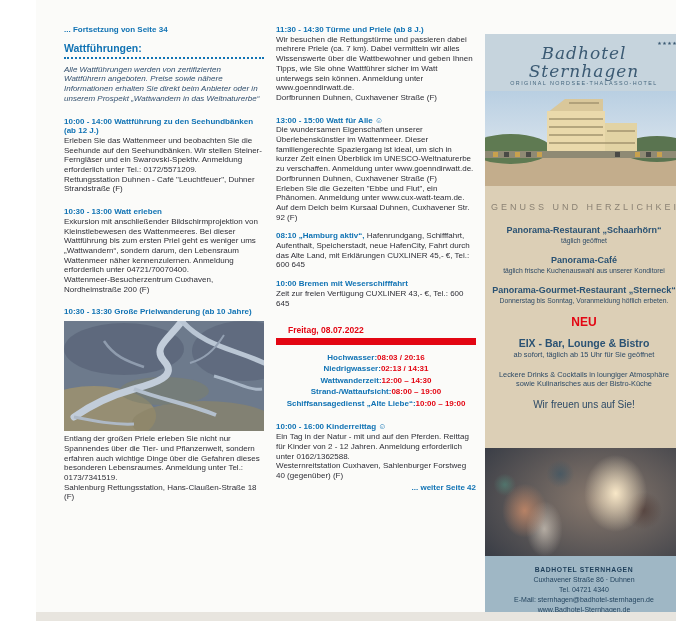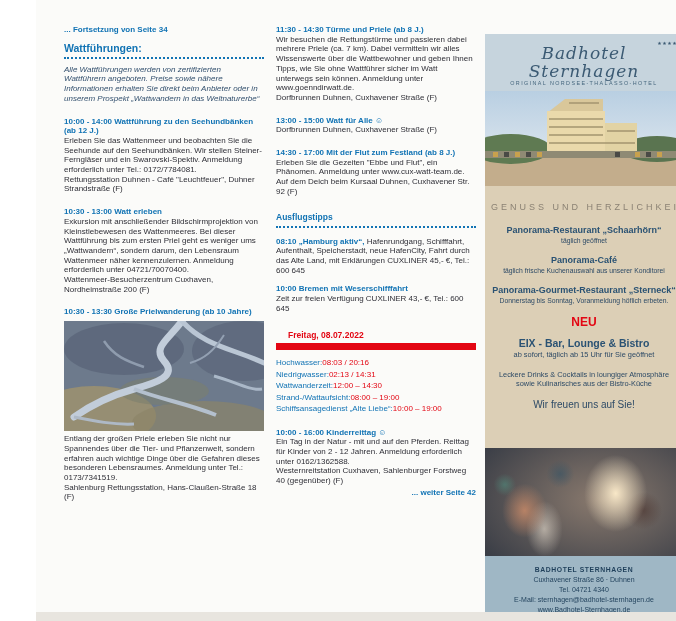--- a/index.html
+++ b/index.html
@@ -15,21 +15,21 @@
   .intro{font-style:italic;color:#33506e;margin-top:6px;}
   .evt-title{color:#1173b4;font-weight:bold;margin-top:13px;}
   .evt-title.first{margin-top:0;}
   .evt-body{color:#2e2e36;}
   .photo-aerial{width:200px;height:110px;margin:4px 0 3px;}
   .tip{margin-top:9px;}
   .tip-title{color:#1173b4;font-weight:bold;}
   .day-head{color:#e30613;font-weight:bold;font-size:8.5px;margin-top:18px;padding-left:12px;}
   .red-bar{height:7px;background:#e30613;margin-top:2px;}
   .tide-table{margin-top:7px;}
-  .tide-row{display:flex;justify-content:flex-start;font-weight:normal;line-height:11.5px;}
+  .tide-row{display:flex;justify-content:center;font-weight:bold;line-height:11.5px;}
   .tide-label{color:#1173b4;}
   .tide-value{color:#e30613;}
   .continue-note{color:#1173b4;font-weight:bold;text-align:right;margin-top:2px;}
   .pageno{position:absolute;left:652px;top:18px;font-size:9px;color:#222;}
   .bottom-strip{position:absolute;left:0;right:0;bottom:0;height:9px;background:#e8e5df;}
 
   
   .ad{position:absolute;left:449px;top:34px;width:198px;}
   .ad-header{height:57px;background:#c6d4dd;text-align:center;overflow:hidden;}
   .logo-wrap{display:inline-block;position:relative;margin-top:10px;}
@@ -65,21 +65,21 @@
 
 <div class="page">
 
   <div class="col col1">
     <div class="cont-note">... Fortsetzung von Seite 34</div>
     <div class="sec-title">Wattführungen:</div>
     <p class="intro">Alle Wattführungen werden von zertifizierten Wattführern angeboten. Preise sowie nähere Informationen erhalten Sie direkt beim Anbieter oder in unserem Prospekt „Wattwandern in das Weltnaturerbe“</p>
 
     <div>
       <p class="evt-title">10:00 - 14:00 Wattführung zu den Seehundbänken (ab 12 J.)</p>
-      <p class="evt-body">Erleben Sie das Wattenmeer und beobachten Sie die Seehunde auf den Seehundbänken. Wir stellen Steiner-Ferngläser und ein Swarovski-Spektiv. Anmeldung erforderlich unter Tel.: 0172/7784081.</p>
+      <p class="evt-body">Erleben Sie das Wattenmeer und beobachten Sie die Seehunde auf den Seehundbänken. Wir stellen Steiner-Ferngläser und ein Swarovski-Spektiv. Anmeldung erforderlich unter Tel.: 0172/5571209.</p>
       <p class="evt-body">Rettungsstation Duhnen - Café "Leuchtfeuer", Duhner Strandstraße (F)</p>
     </div>
 
     <div>
       <p class="evt-title">10:30 - 13:00 Watt erleben</p>
       <p class="evt-body">Exkursion mit anschließender Bildschirmprojektion von Kleinstlebewesen des Wattenmeeres. Bei dieser Wattführung bis zum ersten Priel geht es weniger ums „Wattwandern“, sondern darum, den Lebensraum Wattenmeer näher kennenzulernen. Anmeldung erforderlich unter 04721/70070400.</p>
       <p class="evt-body">Wattenmeer-Besucherzentrum Cuxhaven, Nordheimstraße 200 (F)</p>
     </div>
 
     <div>
@@ -108,29 +108,28 @@
 
   <div class="col col2">
     <div>
       <p class="evt-title first">11:30 - 14:30 Türme und Priele (ab 8 J.)</p>
       <p class="evt-body">Wir besuchen die Rettungstürme und passieren dabei mehrere Priele (ca. 7 km). Dabei vermitteln wir alles Wissenswerte über die Wattbewohner und geben Ihnen Tipps, wie Sie ohne Wattführer sicher im Watt unterwegs sein können. Anmeldung unter www.goenndirwatt.de.</p>
       <p class="evt-body">Dorfbrunnen Duhnen, Cuxhavener Straße (F)</p>
     </div>
 
     <div>
       <p class="evt-title">13:00 - 15:00 Watt für Alle ☺</p>
+      <p class="evt-body">Die wundersamen Eigenschaften unserer Überlebenskünstler im Wattenmeer. Dieser familiengerechte Spaziergang ist ideal, um sich in kurzer Zeit einen Überblick im UNESCO-Weltnaturerbe zu verschaffen. Anmeldung unter www.goenndirwatt.de.</p>
       <p class="evt-body">Dorfbrunnen Duhnen, Cuxhavener Straße (F)</p>
     </div>
 
     <div>
-      <p class="evt-title">14:30 - 17:00 Mit der Flut zum Festland (ab 8 J.)</p>
       <p class="evt-body">Erleben Sie die Gezeiten "Ebbe und Flut", ein Phänomen. Anmeldung unter www.cux-watt-team.de. Auf dem Deich beim Kursaal Duhnen, Cuxhavener Str. 92 (F)</p>
     </div>
 
-    <div class="sec-title small">Ausflugstipps</div>
 
     <p class="tip"><span class="tip-title">08:10 „Hamburg aktiv“,</span> <span>Hafenrundgang, Schifffahrt, Aufenthalt, Speicherstadt, neue HafenCity, Fahrt durch das Alte Land, mit Erklärungen CUXLINER 45,- €, Tel.: 600 645</span></p>
 
     <div class="tip">
       <p class="tip-title">10:00 Bremen mit Weserschifffahrt</p>
       <p>Zeit zur freien Verfügung CUXLINER 43,- €, Tel.: 600 645</p>
     </div>
 
     <div class="day-head">Freitag, 08.07.2022</div>
     <div class="red-bar"></div>

